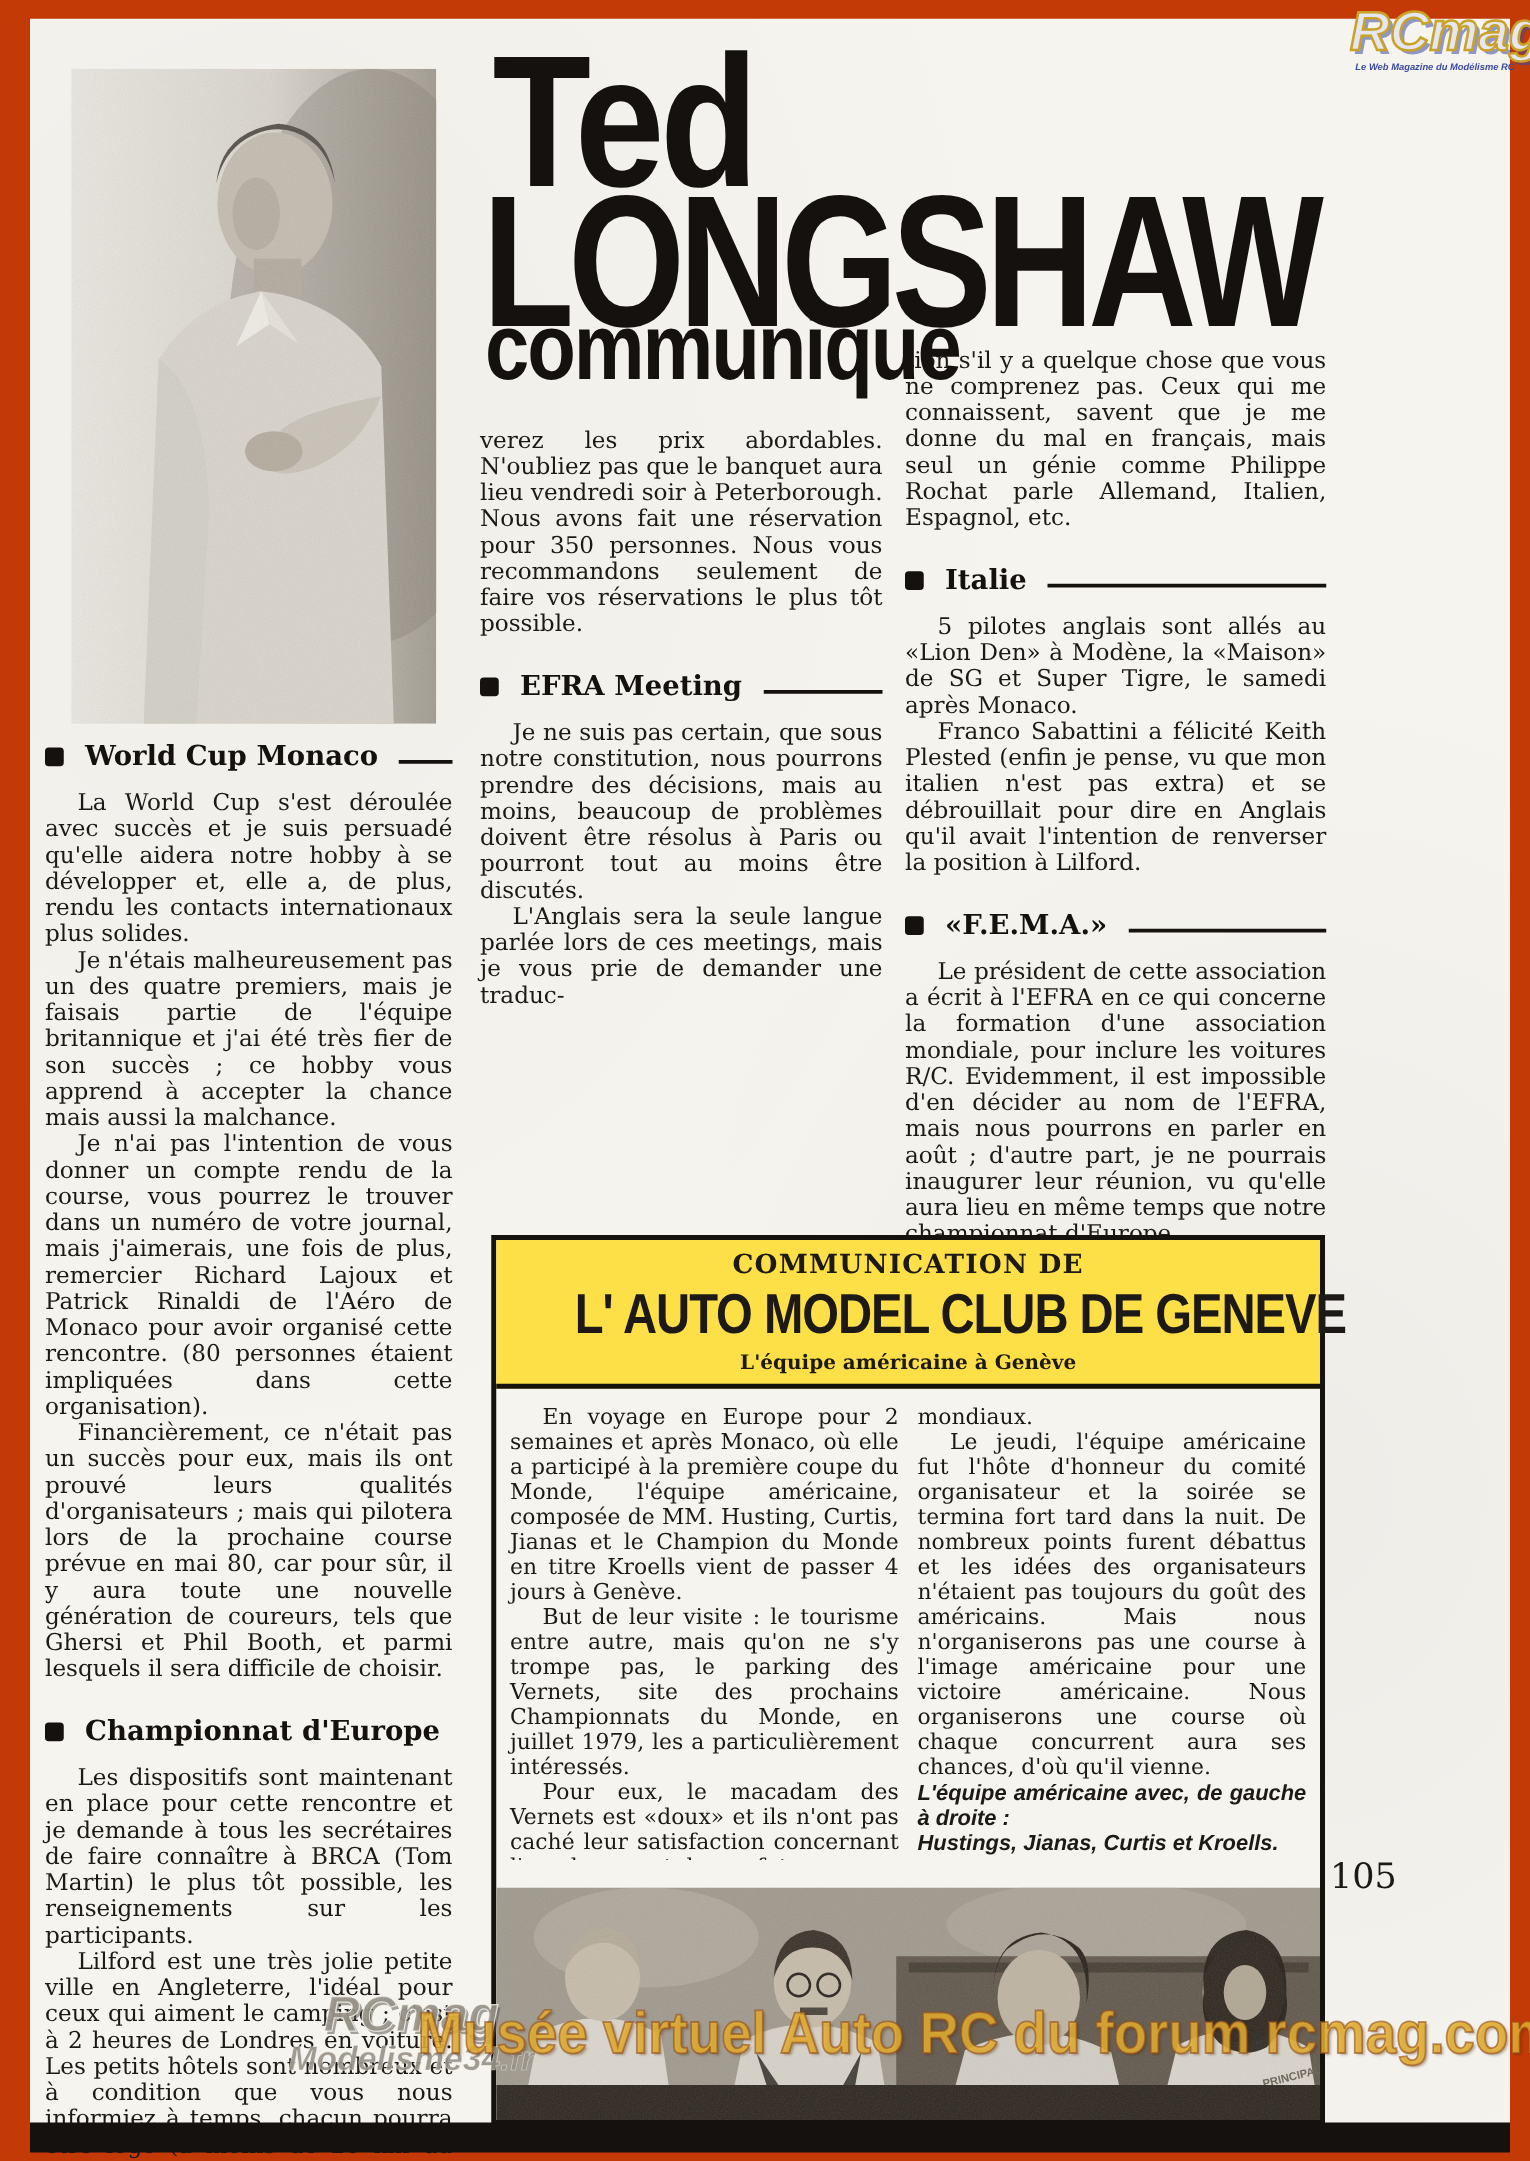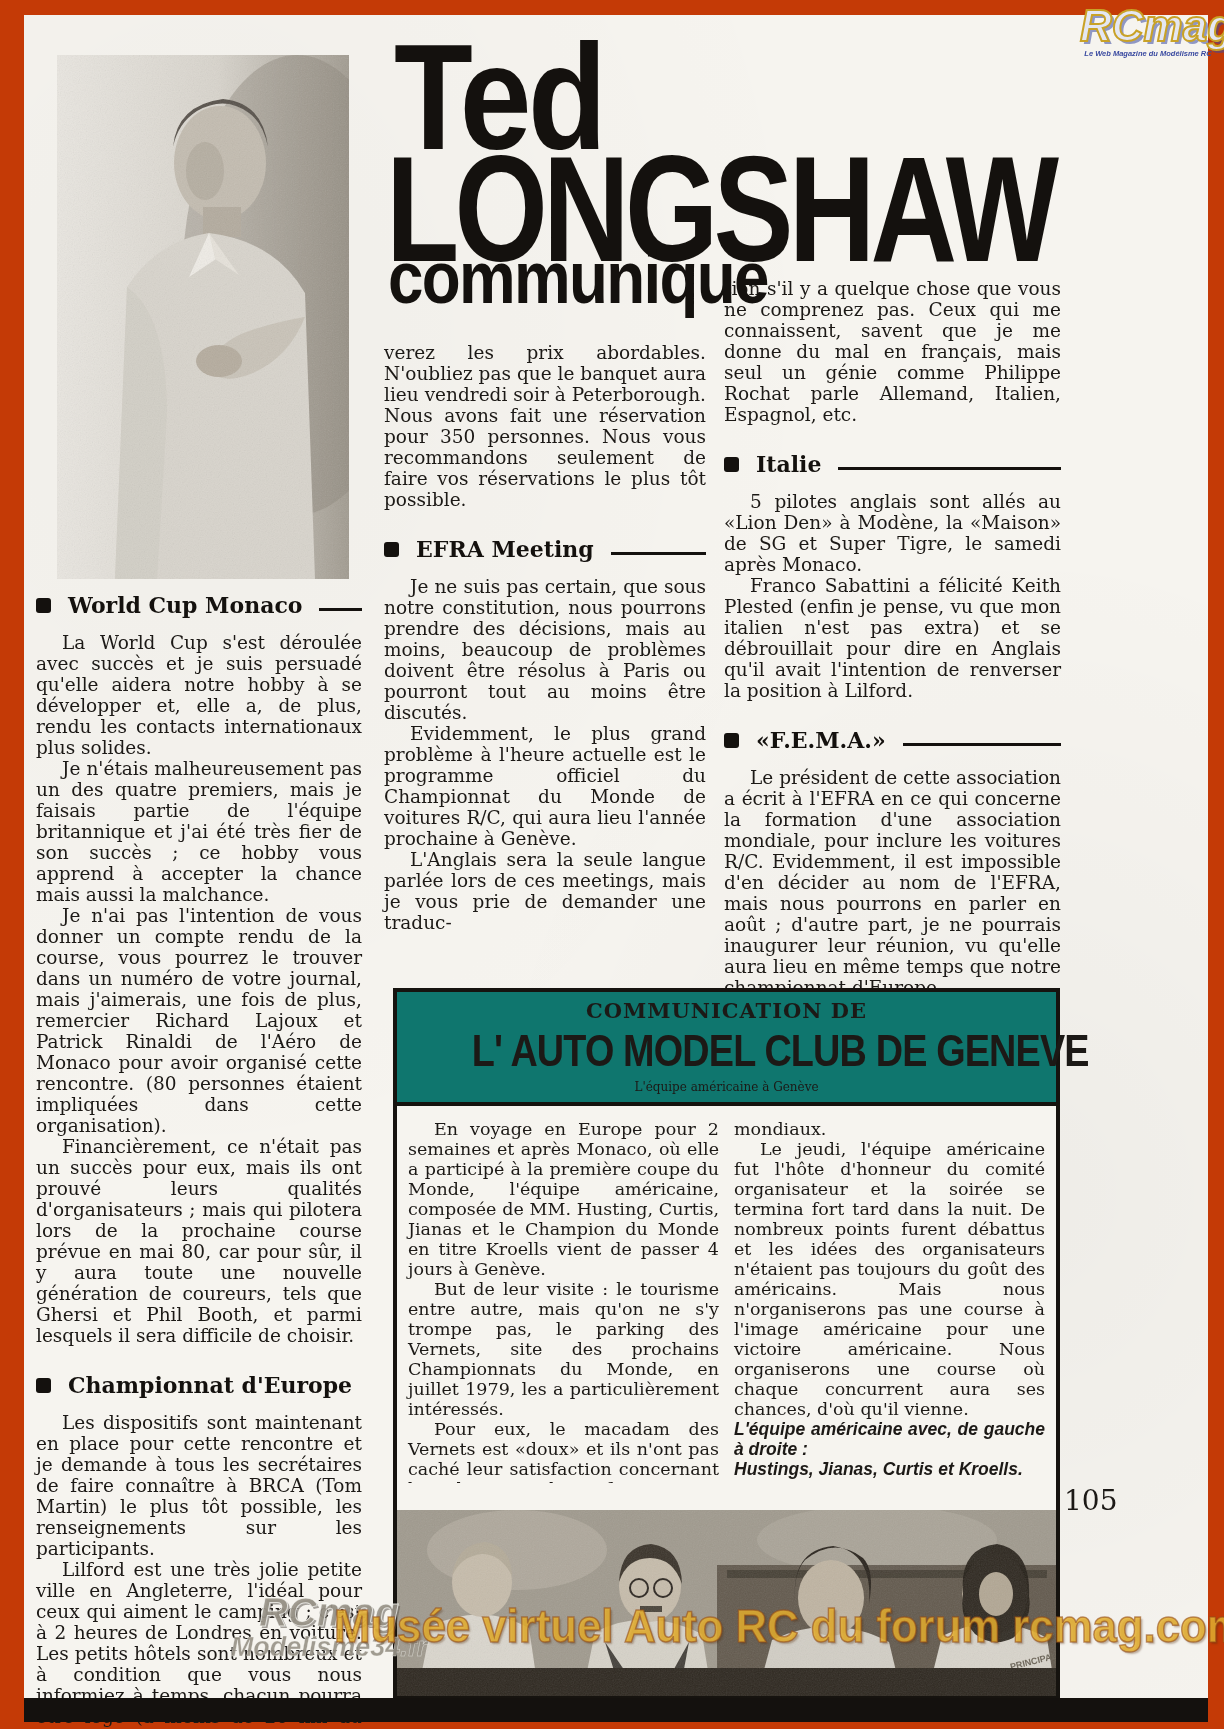--- a/index.html
+++ b/index.html
@@ -34,25 +34,25 @@
   .col p { margin:0; text-align:justify; font-size:18.5px; line-height:21px; }
   .indent { text-indent:26px; }
   .sec-heading { display:flex; align-items:center; gap:17px; margin:26px 0 14px; }
   .sec-heading.first { margin-top:0; }
   .bullet { width:15px; height:15px; background:#14110e; border-radius:3px; flex:none; }
   .sec-label { font-weight:bold; font-size:22px; color:#14110e; white-space:nowrap; }
   .sec-rule { flex:1; height:2.5px; background:#14110e; margin-top:9px; }
 
   
   .gbox { position:absolute; left:393px; top:988px; width:667px; height:712px; border:4px solid #16130f; box-sizing:border-box; background:#f6f4ef; z-index:5; }
-  .gbox-header { background:#0f766e; border-bottom:4px solid #16130f; text-align:center; padding:6px 16px 8px; }
+  .gbox-header { background:#fde047; border-bottom:4px solid #16130f; text-align:center; padding:6px 4px 8px; }
   .gh1 { font-size:21px; font-weight:bold; letter-spacing:1px; }
   .gh2-wrap { white-space:nowrap; margin-top:2px; }
   .gh2 { display:inline-block; font-family:"Liberation Sans", sans-serif; font-weight:900; font-size:45px; letter-spacing:-1px; transform:scaleX(0.84); transform-origin:center; }
-  .gh3 { font-size:12px; font-weight:normal; margin-top:3px; }
+  .gh3 { font-size:16px; font-weight:bold; margin-top:3px; }
   .gbox-body { display:flex; gap:15px; padding:13px 11px 0; height:377px; overflow:hidden; box-sizing:border-box; }
   .gcol { width:313px; }
   .gcol p { margin:0; text-align:justify; font-size:17.5px; line-height:20px; }
   .gcaption { margin-top:22px; margin-left:58px; font-family:"Liberation Sans", sans-serif; font-style:italic; font-weight:700; font-size:18px; line-height:1.35; white-space:pre-line; text-align:left; text-indent:0; }
   .gphoto { position:absolute; left:0; right:0; bottom:0; height:186px; }
 
   
   .pagenum { position:absolute; left:1064px; top:1484px; font-size:28px; z-index:6; }
 
   
@@ -131,21 +131,20 @@
   </div>
 
   <div class="col col-mid">
     <p>verez les prix abordables. N'oubliez pas que le banquet aura lieu vendredi soir à Peterborough. Nous avons fait une réservation pour 350 personnes. Nous vous recommandons seulement de faire vos réservations le plus tôt possible.</p>
     <div class="sec-heading">
       <span class="bullet"></span>
       <span class="sec-label">EFRA Meeting</span>
       <span class="sec-rule"></span>
     </div>
     <p class="indent">Je ne suis pas certain, que sous notre constitution, nous pourrons prendre des décisions, mais au moins, beaucoup de problèmes doivent être résolus à Paris ou pourront tout au moins être discutés.</p>
-    <p class="indent">Evidemment, le plus grand problème à l'heure actuelle est le programme officiel du Championnat du Monde de voitures R/C, qui aura lieu l'année prochaine à Genève.</p>
     <p class="indent">L'Anglais sera la seule langue parlée lors de ces meetings, mais je vous prie de demander une traduc-</p>
   </div>
 
   <div class="col col-right">
     <p>tion s'il y a quelque chose que vous ne comprenez pas. Ceux qui me connaissent, savent que je me donne du mal en français, mais seul un génie comme Philippe Rochat parle Allemand, Italien, Espagnol, etc.</p>
     <div class="sec-heading">
       <span class="bullet"></span>
       <span class="sec-label">Italie</span>
       <span class="sec-rule"></span>
     </div>

